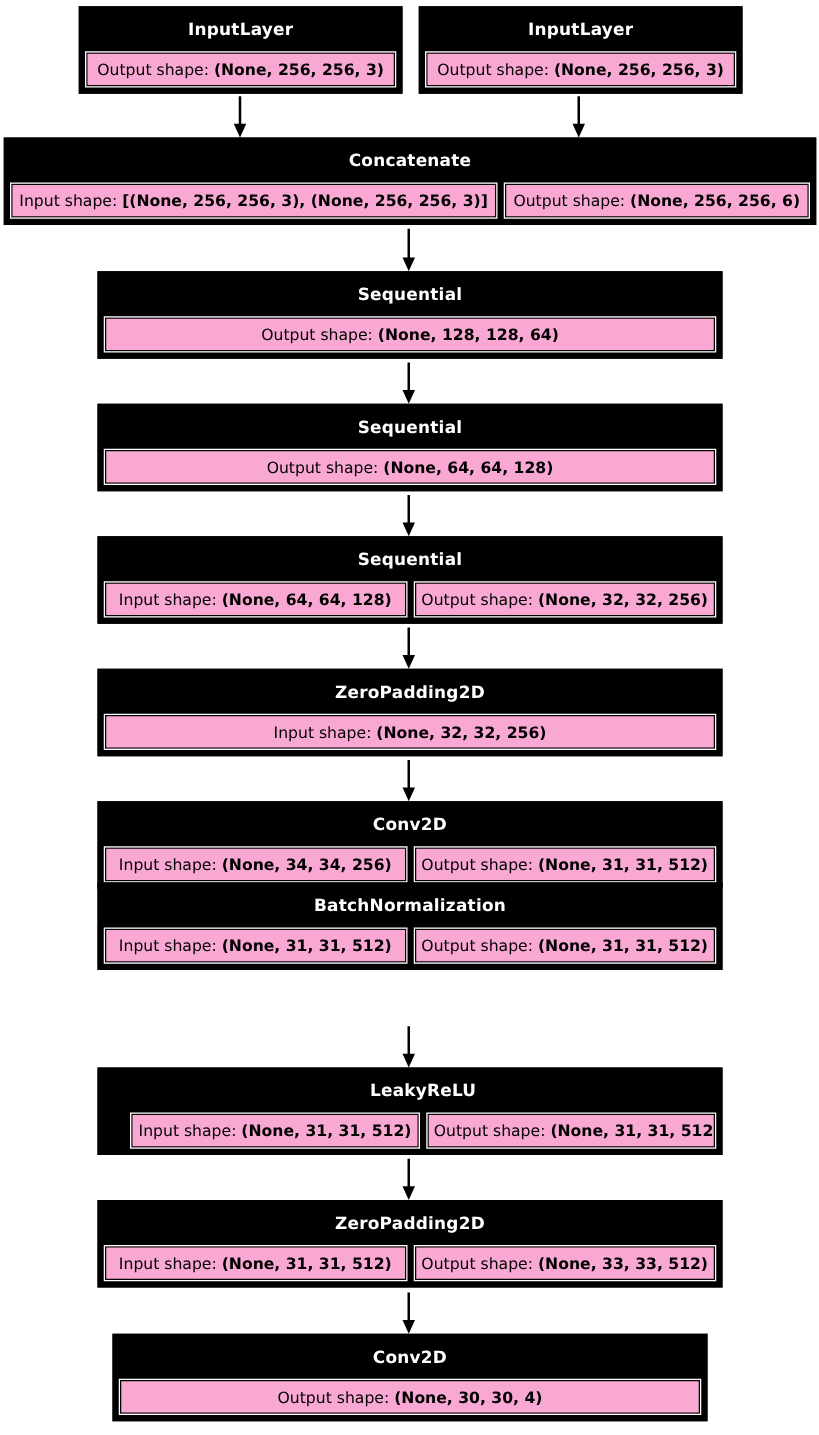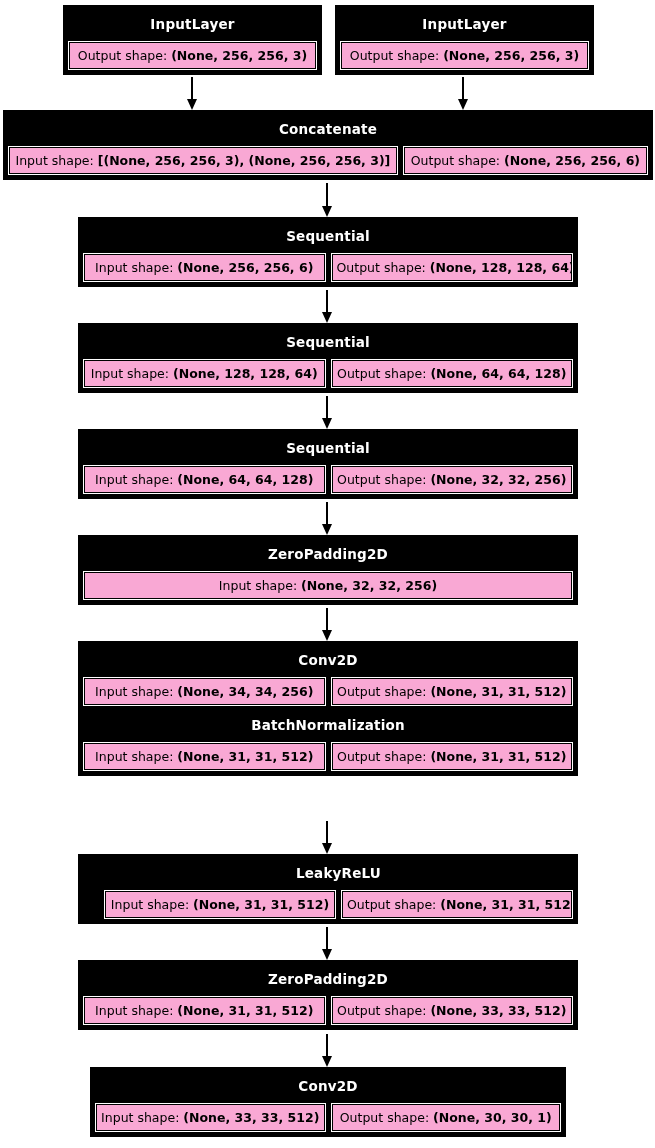--- a/index.html
+++ b/index.html
@@ -127,35 +127,29 @@
       <div class="cell">
         <span class="lbl">Output shape: </span><span class="val">(None, 256, 256, 6)</span>
       </div>
     </div>
   </div>
 
   <div class="node" style="left:78px; top:217px; width:500px;">
     <div class="node-title">Sequential</div>
     <div class="node-body">
       <div class="cell">
-        <span class="lbl">Input shape: </span><span class="val">(None, 256, 256, 6)</span>
-      </div>
-      <div class="cell">
         <span class="lbl">Output shape: </span><span class="val">(None, 128, 128, 64)</span>
       </div>
     </div>
   </div>
 
   <div class="node" style="left:78px; top:323px; width:500px;">
     <div class="node-title">Sequential</div>
     <div class="node-body">
       <div class="cell">
-        <span class="lbl">Input shape: </span><span class="val">(None, 128, 128, 64)</span>
-      </div>
-      <div class="cell">
         <span class="lbl">Output shape: </span><span class="val">(None, 64, 64, 128)</span>
       </div>
     </div>
   </div>
 
   <div class="node" style="left:78px; top:429px; width:500px;">
     <div class="node-title">Sequential</div>
     <div class="node-body">
       <div class="cell">
         <span class="lbl">Input shape: </span><span class="val">(None, 64, 64, 128)</span>
@@ -220,21 +214,18 @@
       <div class="cell">
         <span class="lbl">Output shape: </span><span class="val">(None, 33, 33, 512)</span>
       </div>
     </div>
   </div>
 
   <div class="node" style="left:90px; top:1067px; width:476px;">
     <div class="node-title">Conv2D</div>
     <div class="node-body">
       <div class="cell">
-        <span class="lbl">Input shape: </span><span class="val">(None, 33, 33, 512)</span>
-      </div>
-      <div class="cell">
-        <span class="lbl">Output shape: </span><span class="val">(None, 30, 30, 1)</span>
+        <span class="lbl">Output shape: </span><span class="val">(None, 30, 30, 4)</span>
       </div>
     </div>
   </div>
 
 </div>
 
 </body></html>

